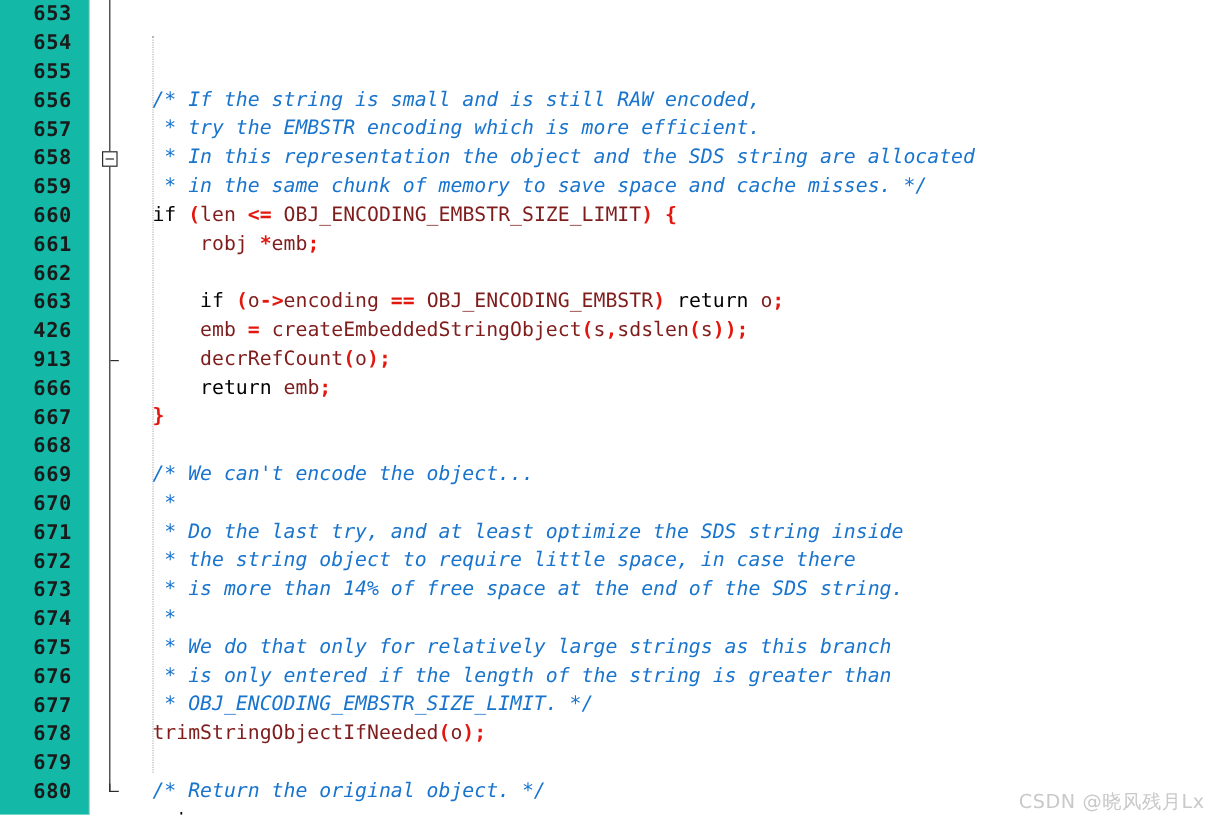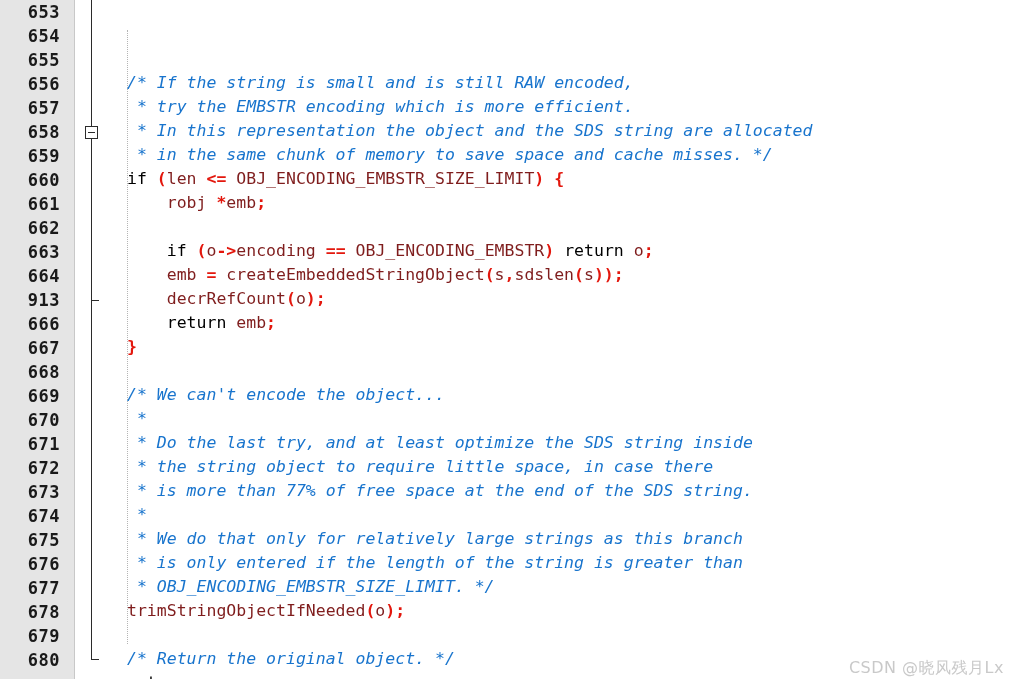--- a/index.html
+++ b/index.html
@@ -23,21 +23,21 @@
     overflow: hidden;
   }
 
   
   .gutter {
     position: absolute;
     left: 0;
     top: 0;
     width: 75px;
     height: 679px;
-    background: #e5e5e5;
+    background: #14b8a6;
     border-right: 1px solid #c8c8c8;
     box-sizing: border-box;
   }
   .gutter-nums {
     position: absolute;
     left: 0;
     top: 0;
     width: 66px;
     text-align: right;
   }
@@ -171,21 +171,21 @@
         <div class="lnum">654</div>
         <div class="lnum">655</div>
         <div class="lnum">656</div>
         <div class="lnum">657</div>
         <div class="lnum">658</div>
         <div class="lnum">659</div>
         <div class="lnum">660</div>
         <div class="lnum">661</div>
         <div class="lnum">662</div>
         <div class="lnum">663</div>
-        <div class="lnum">664</div>
+        <div class="lnum">426</div>
         <div class="lnum">913</div>
         <div class="lnum">666</div>
         <div class="lnum">667</div>
         <div class="lnum">668</div>
         <div class="lnum">669</div>
         <div class="lnum">670</div>
         <div class="lnum">671</div>
         <div class="lnum">672</div>
         <div class="lnum">673</div>
         <div class="lnum">674</div>
@@ -219,21 +219,21 @@
         <div class="cline"><span class="tok tok-plain">    </span><span class="tok tok-kw">if</span><span class="tok tok-plain"> </span><span class="tok tok-punc">(</span><span class="tok tok-plain">o</span><span class="tok tok-punc">-&gt;</span><span class="tok tok-plain">encoding </span><span class="tok tok-punc">==</span><span class="tok tok-plain"> OBJ_ENCODING_EMBSTR</span><span class="tok tok-punc">)</span><span class="tok tok-plain"> </span><span class="tok tok-kw">return</span><span class="tok tok-plain"> o</span><span class="tok tok-punc">;</span></div>
         <div class="cline"><span class="tok tok-plain">    emb </span><span class="tok tok-punc">=</span><span class="tok tok-plain"> createEmbeddedStringObject</span><span class="tok tok-punc">(</span><span class="tok tok-plain">s</span><span class="tok tok-punc">,</span><span class="tok tok-plain">sdslen</span><span class="tok tok-punc">(</span><span class="tok tok-plain">s</span><span class="tok tok-punc">));</span></div>
         <div class="cline"><span class="tok tok-plain">    decrRefCount</span><span class="tok tok-punc">(</span><span class="tok tok-plain">o</span><span class="tok tok-punc">);</span></div>
         <div class="cline"><span class="tok tok-plain">    </span><span class="tok tok-kw">return</span><span class="tok tok-plain"> emb</span><span class="tok tok-punc">;</span></div>
         <div class="cline"><span class="tok tok-punc">}</span></div>
         <div class="cline">&nbsp;</div>
         <div class="cline"><span class="tok tok-comment">/* We can't encode the object...</span></div>
         <div class="cline"><span class="tok tok-comment"> *</span></div>
         <div class="cline"><span class="tok tok-comment"> * Do the last try, and at least optimize the SDS string inside</span></div>
         <div class="cline"><span class="tok tok-comment"> * the string object to require little space, in case there</span></div>
-        <div class="cline"><span class="tok tok-comment"> * is more than 77% of free space at the end of the SDS string.</span></div>
+        <div class="cline"><span class="tok tok-comment"> * is more than 14% of free space at the end of the SDS string.</span></div>
         <div class="cline"><span class="tok tok-comment"> *</span></div>
         <div class="cline"><span class="tok tok-comment"> * We do that only for relatively large strings as this branch</span></div>
         <div class="cline"><span class="tok tok-comment"> * is only entered if the length of the string is greater than</span></div>
         <div class="cline"><span class="tok tok-comment"> * OBJ_ENCODING_EMBSTR_SIZE_LIMIT. */</span></div>
         <div class="cline"><span class="tok tok-plain">trimStringObjectIfNeeded</span><span class="tok tok-punc">(</span><span class="tok tok-plain">o</span><span class="tok tok-punc">);</span></div>
         <div class="cline">&nbsp;</div>
         <div class="cline"><span class="tok tok-comment">/* Return the original object. */</span></div>
         <div class="cline"><span class="tok tok-kw">return</span><span class="tok tok-plain"> o</span><span class="tok tok-punc">;</span></div>
         <div class="cline" style="padding-left: 0px;"><span class="tok tok-punc">}</span></div>
       </div>

